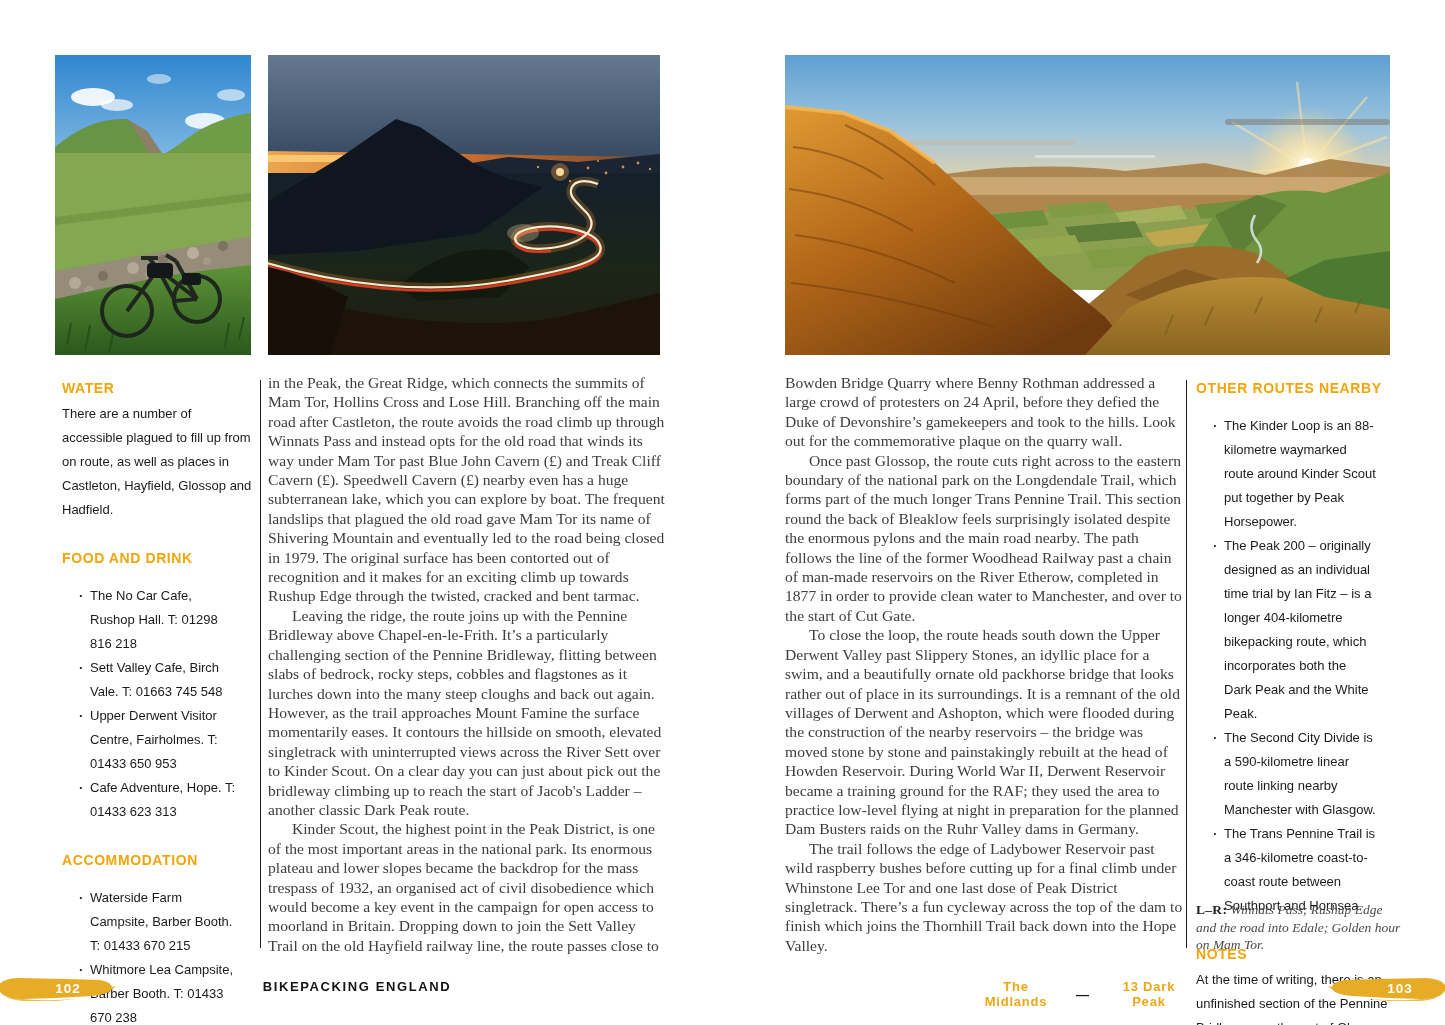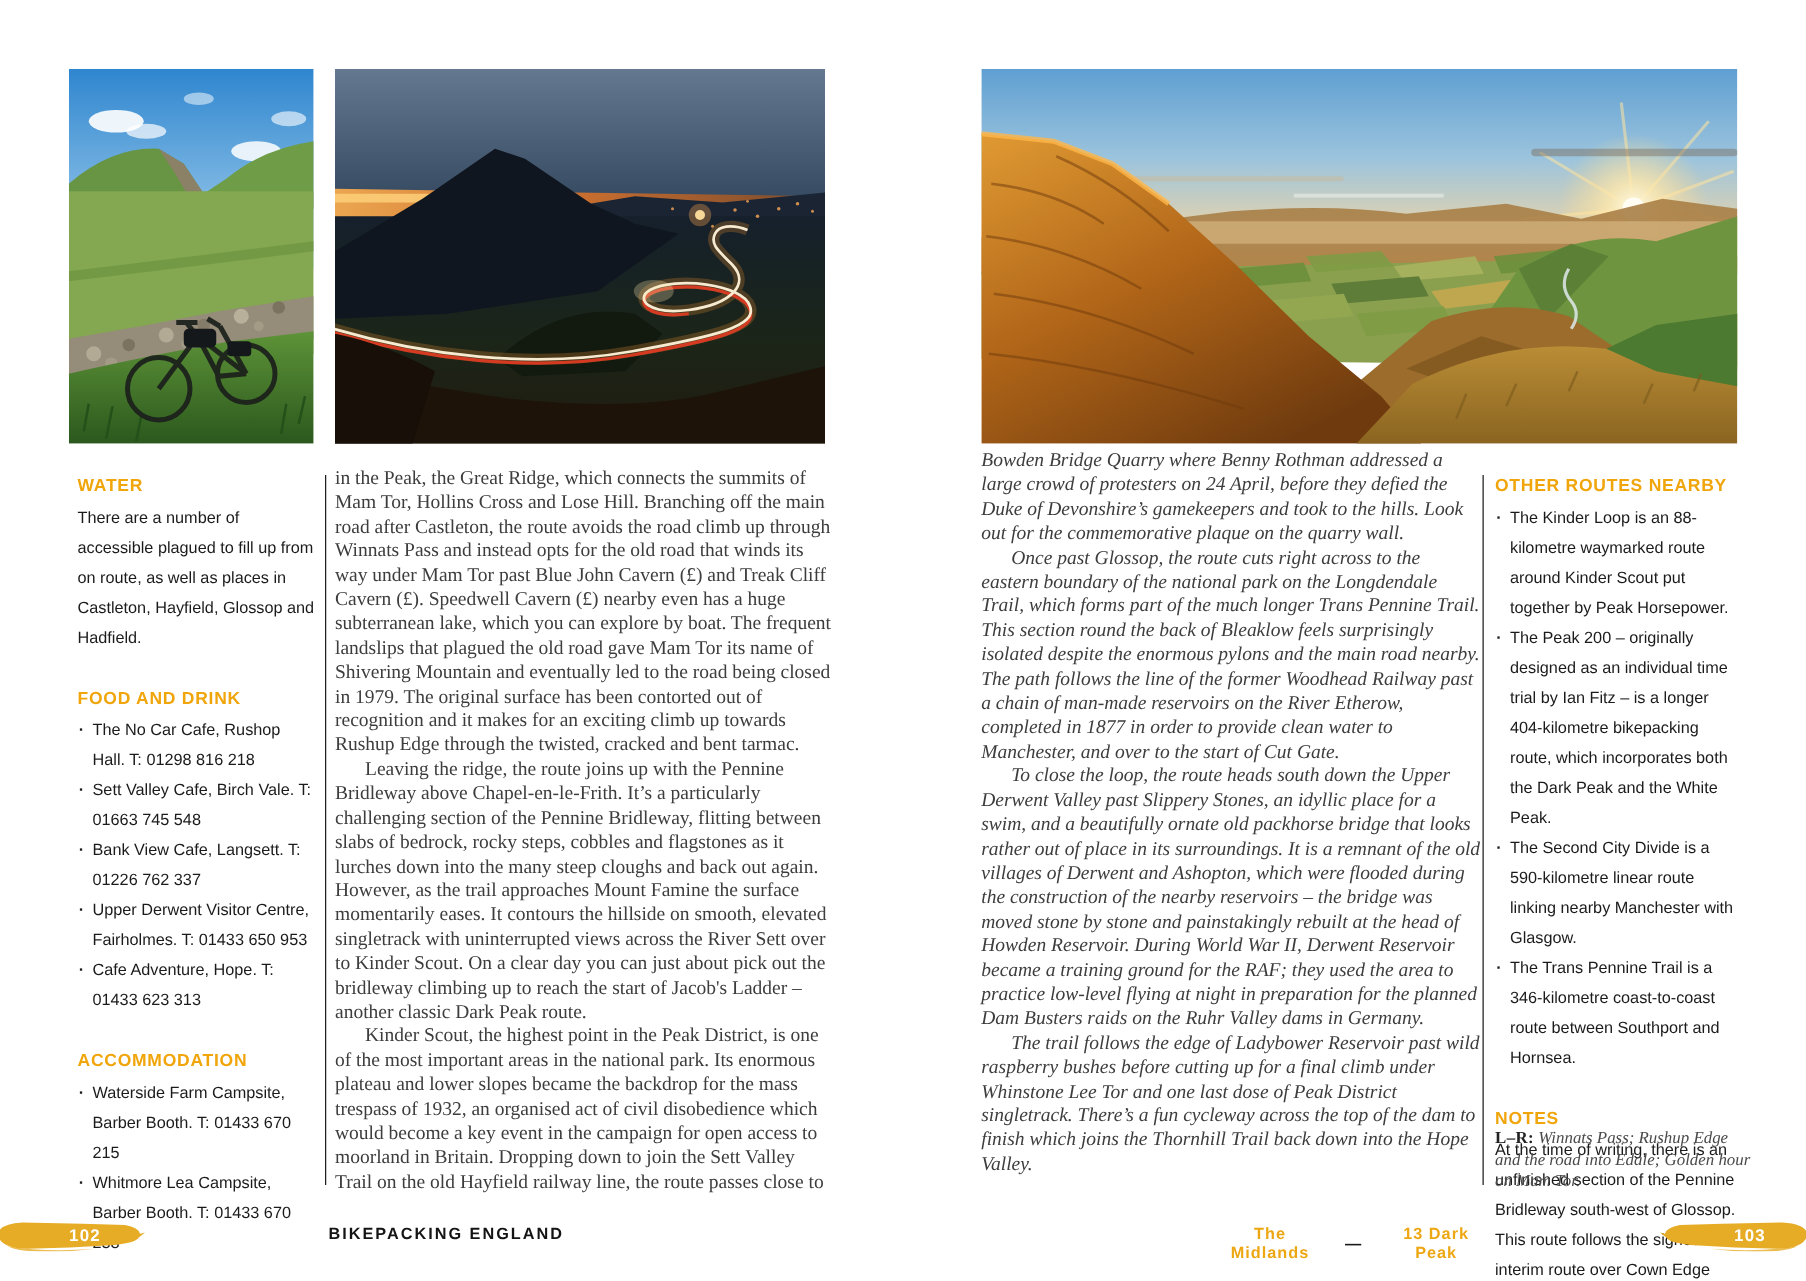--- a/index.html
+++ b/index.html
@@ -8,21 +8,21 @@
   .photo{position:absolute;overflow:hidden;}
   .photo svg{display:block;width:100%;height:100%;}
 
   
   .side{position:absolute;font-family:"Liberation Sans",sans-serif;color:#1b1b1b;
         font-size:13px;line-height:24px;}
   .side h3{margin:0 0 4px 0;font-size:14px;line-height:20px;color:#f0a50a;
            letter-spacing:.6px;font-weight:bold;}
   .side .sec{margin-bottom:26px;}
   .side p{margin:0;}
-  .side ul{margin:0;padding:0;list-style:none;}
+  .side ul{margin:16px;padding:0;list-style:none;}
   .side li{position:relative;padding-left:12px;}
   .side li::before{content:"\00B7";position:absolute;left:1px;top:0;font-weight:bold;}
 
   
   .article{position:absolute;font-size:15.6px;line-height:19.4px;color:#3d3d3d;
            text-align:left;}
   .article p{margin:0;}
   .article p + p{text-indent:24px;}
 
   .vrule{position:absolute;width:1px;background:#1f1f1f;}
@@ -212,21 +212,20 @@
   <div class="side" style="left:62px;top:378px;width:190px;">
     <div class="sec">
       <h3>WATER</h3>
       <p>There are a number of accessible plagued to fill up from on route, as well as places in Castleton, Hayfield, Glossop and Hadfield.</p>
     </div>
     <div class="sec">
       <h3>FOOD AND DRINK</h3>
       <ul>
         <li>The No Car Cafe, Rushop Hall. T: 01298 816 218</li>
         <li>Sett Valley Cafe, Birch Vale. T: 01663 745 548</li>
-        <li>Bank View Cafe, Langsett. T: 01226 762 337</li>
         <li>Upper Derwent Visitor Centre, Fairholmes. T: 01433 650 953</li>
         <li>Cafe Adventure, Hope. T: 01433 623 313</li>
       </ul>
     </div>
     <div class="sec">
       <h3>ACCOMMODATION</h3>
       <ul>
         <li>Waterside Farm Campsite, Barber Booth. T: 01433 670 215</li>
         <li>Whitmore Lea Campsite, Barber Booth. T: 01433 670 238</li>
 
@@ -235,21 +234,21 @@
   </div>
 
   <div class="vrule" style="left:260px;top:380px;height:568px;"></div>
 
   <div class="article" style="left:268px;top:373px;width:397px;">
     <p>in the Peak, the Great Ridge, which connects the summits of Mam Tor, Hollins Cross and Lose Hill. Branching off the main road after Castleton, the route avoids the road climb up through Winnats Pass and instead opts for the old road that winds its way under Mam Tor past Blue John Cavern (£) and Treak Cliff Cavern (£). Speedwell Cavern (£) nearby even has a huge subterranean lake, which you can explore by boat. The frequent landslips that plagued the old road gave Mam Tor its name of Shivering Mountain and eventually led to the road being closed in 1979. The original surface has been contorted out of recognition and it makes for an exciting climb up towards Rushup Edge through the twisted, cracked and bent tarmac.</p>
     <p>Leaving the ridge, the route joins up with the Pennine Bridleway above Chapel-en-le-Frith. It’s a particularly challenging section of the Pennine Bridleway, flitting between slabs of bedrock, rocky steps, cobbles and flagstones as it lurches down into the many steep cloughs and back out again. However, as the trail approaches Mount Famine the surface momentarily eases. It contours the hillside on smooth, elevated singletrack with uninterrupted views across the River Sett over to Kinder Scout. On a clear day you can just about pick out the bridleway climbing up to reach the start of Jacob's Ladder – another classic Dark Peak route.</p>
     <p>Kinder Scout, the highest point in the Peak District, is one of the most important areas in the national park. Its enormous plateau and lower slopes became the backdrop for the mass trespass of 1932, an organised act of civil disobedience which would become a key event in the campaign for open access to moorland in Britain. Dropping down to join the Sett Valley Trail on the old Hayfield railway line, the route passes close to</p>
   </div>
 
-  <div class="article" style="left:785px;top:359px;width:400px;font-style:italic;">
+  <div class="article" style="left:785px;top:373px;width:400px;">
     <p>Bowden Bridge Quarry where Benny Rothman addressed a large crowd of protesters on 24 April, before they defied the Duke of Devonshire’s gamekeepers and took to the hills. Look out for the commemorative plaque on the quarry wall.</p>
     <p>Once past Glossop, the route cuts right across to the eastern boundary of the national park on the Longdendale Trail, which forms part of the much longer Trans Pennine Trail. This section round the back of Bleaklow feels surprisingly isolated despite the enormous pylons and the main road nearby. The path follows the line of the former Woodhead Railway past a chain of man-made reservoirs on the River Etherow, completed in 1877 in order to provide clean water to Manchester, and over to the start of Cut Gate.</p>
     <p>To close the loop, the route heads south down the Upper Derwent Valley past Slippery Stones, an idyllic place for a swim, and a beautifully ornate old packhorse bridge that looks rather out of place in its surroundings. It is a remnant of the old villages of Derwent and Ashopton, which were flooded during the construction of the nearby reservoirs – the bridge was moved stone by stone and painstakingly rebuilt at the head of Howden Reservoir. During World War II, Derwent Reservoir became a training ground for the RAF; they used the area to practice low-level flying at night in preparation for the planned Dam Busters raids on the Ruhr Valley dams in Germany.</p>
     <p>The trail follows the edge of Ladybower Reservoir past wild raspberry bushes before cutting up for a final climb under Whinstone Lee Tor and one last dose of Peak District singletrack. There’s a fun cycleway across the top of the dam to finish which joins the Thornhill Trail back down into the Hope Valley.</p>
   </div>
 
   <div class="vrule" style="left:1186px;top:380px;height:568px;"></div>
 
   <div class="side" style="left:1196px;top:378px;width:196px;">
     <div class="sec">

